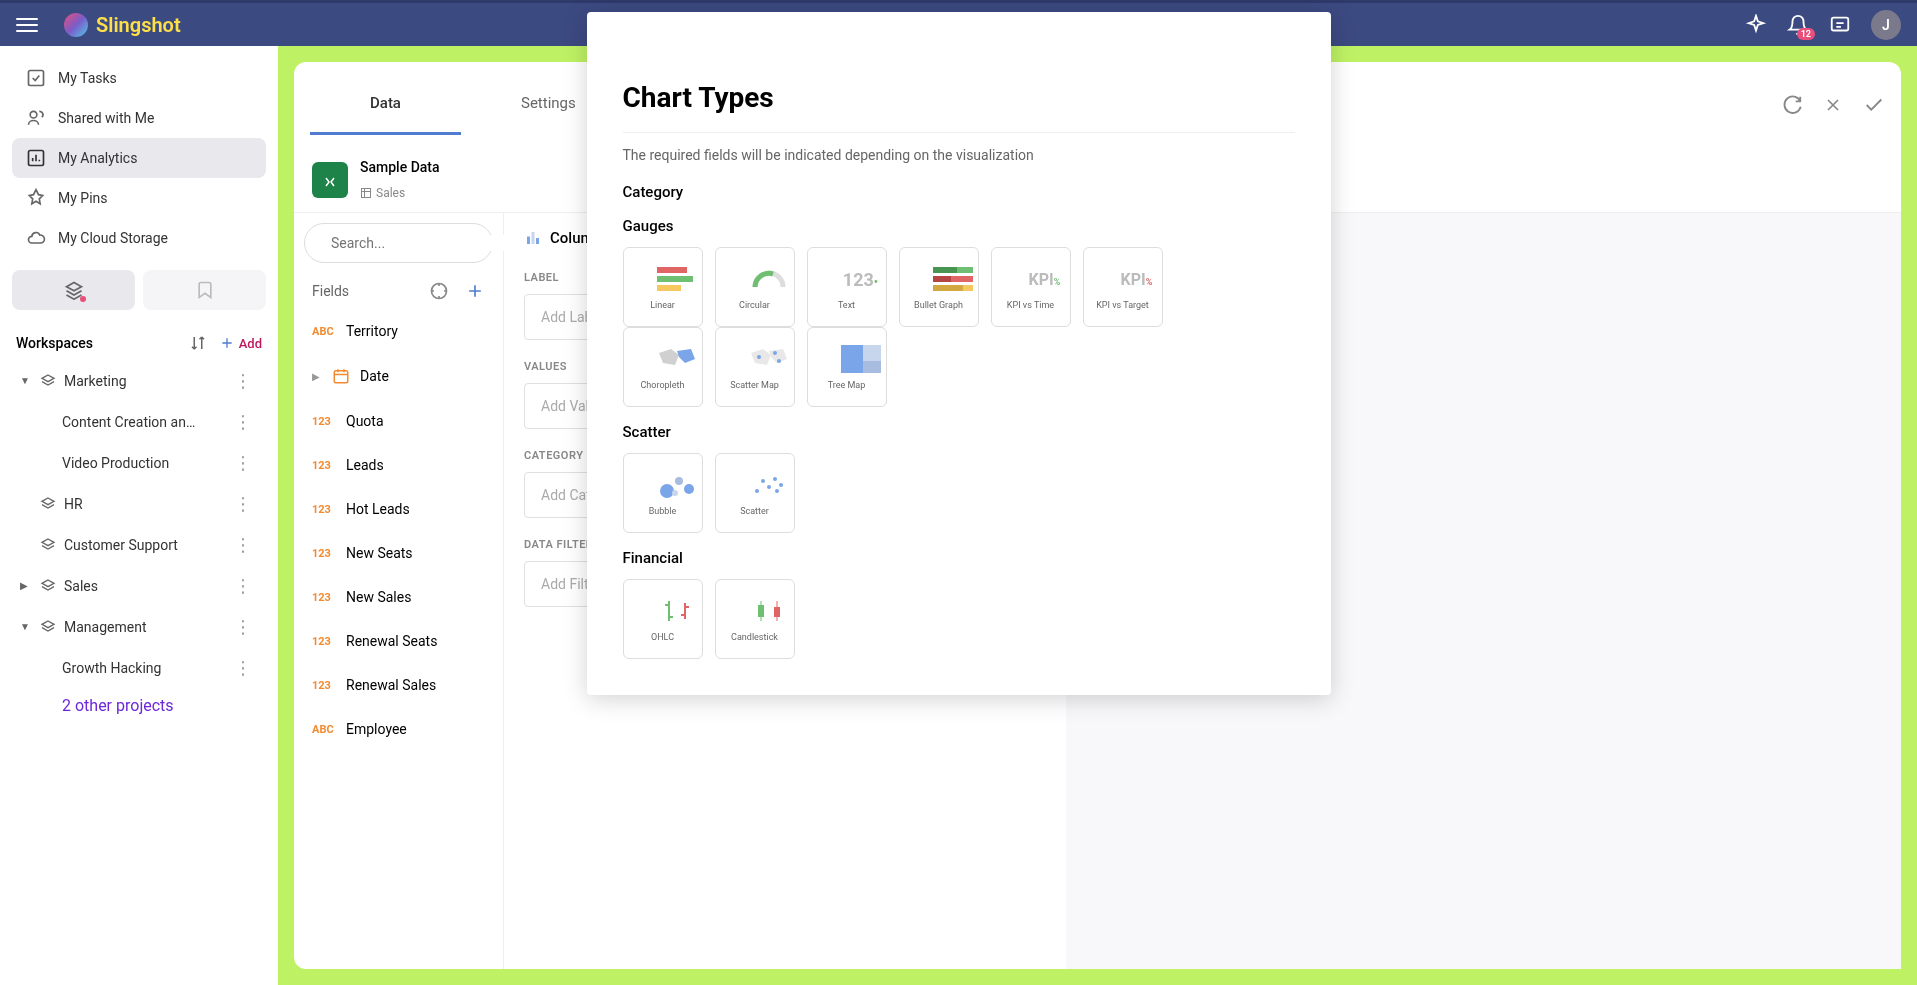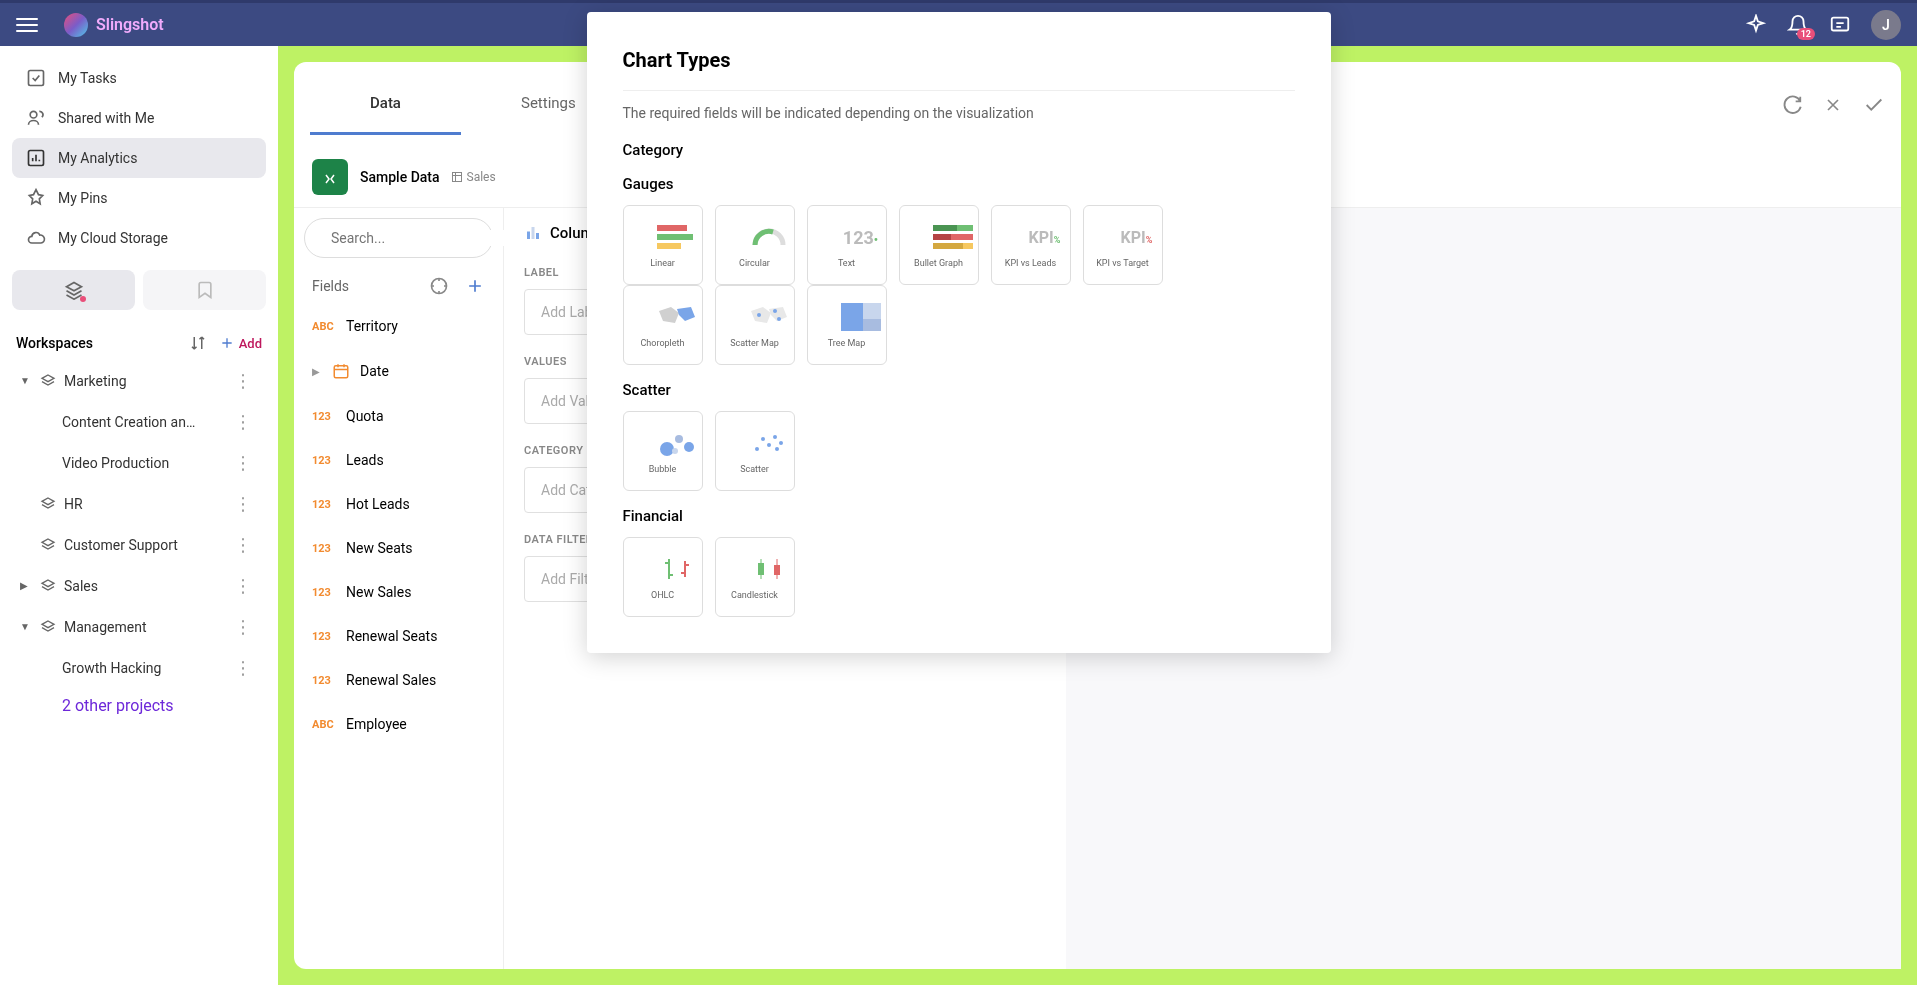--- a/index.html
+++ b/index.html
@@ -4,21 +4,21 @@
 <style>
 * { margin: 0; padding: 0; box-sizing: border-box; font-family: -apple-system, BlinkMacSystemFont, 'Segoe UI', Roboto, sans-serif; }
 body { width: 1917px; height: 985px; background: #e8e8ed; overflow: hidden; position: relative; }
 
 
 .header { height: 46px; background: #3c4a82; display: flex; align-items: center; padding: 0 16px; border-top: 3px solid #2f3a6b; }
 .hamburger { width: 40px; display: flex; flex-direction: column; gap: 4px; cursor: pointer; }
 .hamburger span { height: 2px; width: 22px; background: white; border-radius: 2px; }
 .logo { display: flex; align-items: center; gap: 8px; margin-left: 8px; }
 .logo-icon { width: 24px; height: 24px; border-radius: 50%; background: linear-gradient(135deg, #e94f7a 0%, #7b5cc8 50%, #4fc8e9 100%); }
-.logo-text { color: #f0abfc; font-size: 16px; font-weight: 600; }
+.logo-text { color: #fde047; font-size: 20px; font-weight: 600; }
 .header-right { margin-left: auto; display: flex; align-items: center; gap: 20px; }
 .header-icon { width: 22px; height: 22px; color: white; }
 .notif-badge { position: relative; }
 .notif-badge .badge { position: absolute; bottom: -4px; right: -6px; background: #e94f7a; color: white; font-size: 9px; padding: 1px 4px; border-radius: 8px; font-weight: 600; }
 .avatar { width: 30px; height: 30px; border-radius: 50%; background: #7a7a8c; display: flex; align-items: center; justify-content: center; color: white; font-weight: 600; font-size: 14px; }
 
 
 .sidebar { position: absolute; left: 0; top: 46px; bottom: 0; width: 278px; background: white; padding: 12px; overflow-y: auto; }
 .sidebar-item { display: flex; align-items: center; gap: 12px; padding: 10px 14px; border-radius: 8px; font-size: 14px; color: #333; cursor: pointer; }
 .sidebar-item.active { background: #e8e8ed; }
@@ -41,21 +41,21 @@
 
 .main { position: absolute; left: 278px; right: 0; top: 46px; bottom: 0; background: #bef264; padding: 16px; }
 .canvas { background: white; border-radius: 12px; height: 100%; display: flex; flex-direction: column; }
 .top-toolbar { display: flex; align-items: center; padding: 12px 16px; gap: 16px; }
 .top-toolbar .right-actions { margin-left: auto; display: flex; gap: 20px; align-items: center; color: #666; }
 .tabs { display: flex; }
 .tab { padding: 20px 60px; font-size: 15px; color: #666; border-bottom: 3px solid transparent; }
 .tab.active { color: #333; border-bottom-color: #4f7ccf; font-weight: 500; }
 .datasource-row { display: flex; align-items: center; gap: 12px; padding: 12px 18px; }
 .ds-icon { width: 36px; height: 36px; background: #1d8348; border-radius: 6px; display: flex; align-items: center; justify-content: center; color: white; font-size: 14px; font-weight: 600; }
-.ds-info { display: flex; flex-direction: row; gap: 11px; }
+.ds-info { display: flex; flex-direction: column; gap: 11px; }
 .ds-name { font-size: 14px; font-weight: 500; }
 .ds-sheet { font-size: 12px; color: #888; display: flex; gap: 4px; align-items: center; }
 
 .editor-body { display: flex; flex: 1; border-top: 1px solid #eee; overflow: hidden; }
 .fields-panel { width: 210px; border-right: 1px solid #eee; display: flex; flex-direction: column; }
 .search-box { margin: 10px; border: 1px solid #ddd; border-radius: 22px; padding: 10px 16px; display: flex; align-items: center; gap: 10px; }
 .search-box input { border: none; outline: none; font-size: 14px; flex: 1; }
 .fields-header { display: flex; align-items: center; padding: 8px 18px; font-size: 14px; color: #666; }
 .fields-header .fh-actions { margin-left: auto; display: flex; gap: 16px; align-items: center; }
 .field-item { display: flex; align-items: center; gap: 10px; padding: 14px 18px; font-size: 14px; }
@@ -69,21 +69,21 @@
 .mini-chart-icon { width: 18px; height: 18px; }
 .section-label { font-size: 11px; font-weight: 600; letter-spacing: 0.5px; color: #888; margin-bottom: 10px; margin-top: 20px; }
 .drop-zone { border: 1px solid #e0e0e0; border-radius: 4px; padding: 14px 16px; color: #aaa; font-size: 14px; }
 
 
 .viz-panel { flex: 1.6; background: #f8f8fa; }
 
 
 .modal-backdrop { position: absolute; inset: 0; display: flex; justify-content: center; align-items: flex-start; pointer-events: none; }
 .modal { margin-top: 12px; width: 744px; max-height: 744px; background: white; border-radius: 4px; box-shadow: 0 4px 24px rgba(0,0,0,0.18); padding: 36px; overflow-y: auto; pointer-events: auto; }
-.modal-title { font-size: 20px; font-weight: 700; margin-bottom: 18px; }
+.modal-title { font-size: 28px; font-weight: 700; margin-bottom: 18px; margin-top: 33px; }
 .modal-divider { height: 1px; background: #eee; margin-bottom: 14px; }
 .modal-subtitle { font-size: 14px; color: #666; margin-bottom: 20px; }
 .modal-section-title { font-size: 15px; font-weight: 500; margin: 16px 0 12px; }
 .chart-grid { display: flex; flex-wrap: wrap; gap: 12px; }
 .chart-card { width: 80px; height: 80px; border: 1px solid #ddd; border-radius: 6px; display: flex; flex-direction: column; align-items: center; justify-content: center; gap: 6px; cursor: pointer; }
 .chart-card .preview { width: 40px; height: 30px; display: flex; align-items: center; justify-content: center; margin-left: 28px; }
 .chart-card .label { font-size: 9px; color: #666; text-align: center; }
 
 svg { display: block; }
 </style>
@@ -412,21 +412,21 @@
               <rect y="20" width="40" height="6" fill="#f6c860"></rect>
               <rect y="20" width="30" height="6" fill="#d4a840"></rect>
             </svg>
           </div>
           <div class="label">Bullet Graph</div>
         </div>
         <div class="chart-card">
           <div class="preview">
             <div style="font-size:16px;font-weight:700;color:#bbb">KPI<span style="font-size:9px;color:#6fbf73">%</span></div>
           </div>
-          <div class="label">KPI vs Leads</div>
+          <div class="label">KPI vs Time</div>
         </div>
         <div class="chart-card">
           <div class="preview">
             <div style="font-size:16px;font-weight:700;color:#bbb">KPI<span style="font-size:9px;color:#e06666">%</span></div>
           </div>
           <div class="label">KPI vs Target</div>
         </div>
       </div>
 
     <div class="chart-grid" id="maps-grid">

